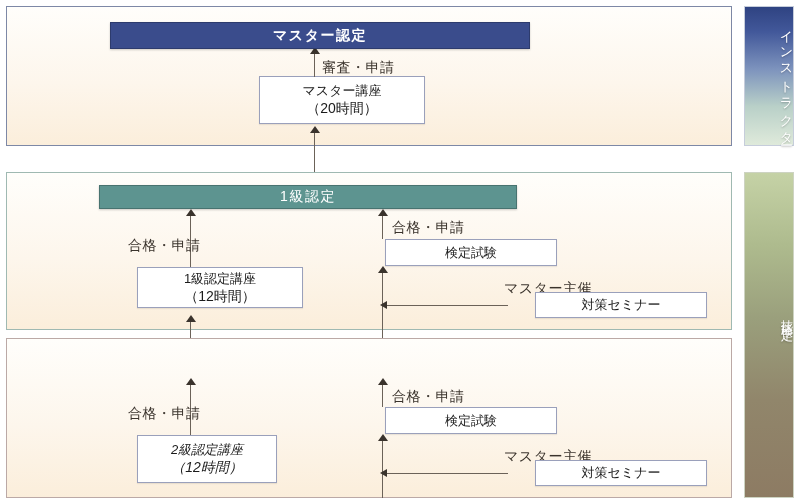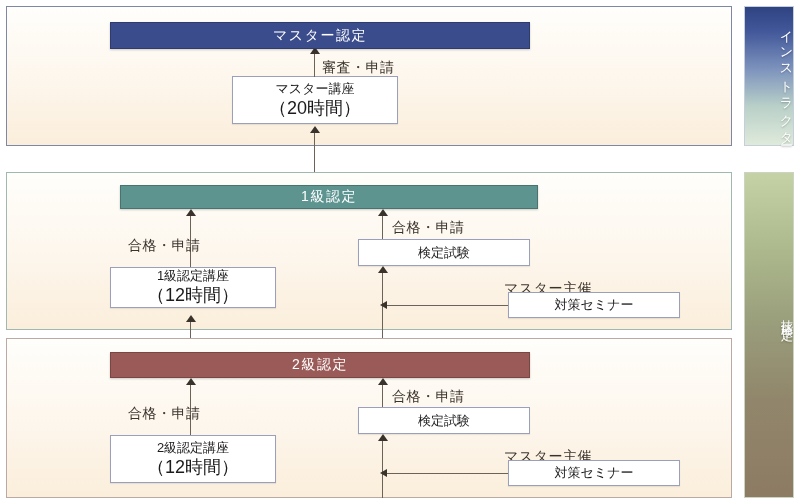--- a/index.html
+++ b/index.html
@@ -75,41 +75,42 @@
     box-sizing: border-box;
     display: flex;
     align-items: center;
     justify-content: center;
     color: #ffffff;
     font-size: 14px;
     letter-spacing: 1.5px;
     border: 1px solid rgba(0,0,0,.22);
     box-shadow: 0 1px 2px rgba(0,0,0,.2);
   }
-  .bar-master { background: #3a4c8c; }
+  .bar-master { background: #3a4c8c; font-weight: bold; }
   .bar-g1     { background: #5d9490; }
   .bar-g2     { background: #9a5b58; }
 
   
   .node {
     position: absolute;
     box-sizing: border-box;
     background: #ffffff;
     border: 1px solid #9aa0bb;
     display: flex;
     flex-direction: column;
     align-items: center;
     justify-content: center;
     color: #1b1b1b;
     font-size: 13px;
     line-height: 1.32;
     text-align: center;
     box-shadow: 0 1px 1px rgba(0,0,0,.07);
-  }
-  .node .l2 { font-size: 18px; }
+    margin-left: 27px;
+  }
+  .node .l2 { font-size: 14px; }
 
   
   .vline {
     position: absolute;
     width: 1px;
     background: #6b6258;
   }
   .hline {
     position: absolute;
     height: 1px;
@@ -167,21 +168,21 @@
   <div class="vline" style="left:314px; top:52px; width:1px; height:25px;"></div>
   <div class="arrow-up" style="left:310px; top:47px;"></div>
   <div class="edge-label" style="left:322px; top:59px;">審査・申請</div>
 
   <div class="tier-bar bar-master" style="left:110px; top:22px; width:420px; height:27px;">
     <span>マスター認定</span>
   </div>
 
   <div class="panel grade1" style="left:6px; top:172px; width:726px; height:158px;"></div>
 
-  <div class="tier-bar bar-g1" style="left:120px; top:185px; width:418px; height:24px;">
+  <div class="tier-bar bar-g1" style="left:99px; top:185px; width:418px; height:24px;">
     <span>1級認定</span>
   </div>
 
   <div class="vline" style="left:190px; top:214px; width:1px; height:53px;"></div>
   <div class="arrow-up" style="left:186px; top:209px;"></div>
   <div class="edge-label" style="left:128px; top:237px;">合格・申請</div>
 
   <div class="node" style="left:110px; top:267px; width:166px; height:41px;">
     <span>1級認定講座</span>
     <span class="l2">（12時間）</span>
@@ -204,29 +205,26 @@
   <div class="hline" style="left:384px; top:305px; width:124px; height:1px;"></div>
   <div class="arrow-left" style="left:380px; top:301px;"></div>
   <div class="edge-label" style="left:504px; top:280px;">マスター主催</div>
 
   <div class="node" style="left:508px; top:292px; width:172px; height:26px;">
     <span>対策セミナー</span>
   </div>
 
   <div class="panel grade2" style="left:6px; top:338px; width:726px; height:160px;"></div>
 
-  <div class="tier-bar bar-g2" style="left:110px; top:352px; width:420px; height:26px;">
-    <span>2級認定</span>
-  </div>
 
   <div class="vline" style="left:190px; top:383px; width:1px; height:52px;"></div>
   <div class="arrow-up" style="left:186px; top:378px;"></div>
   <div class="edge-label" style="left:128px; top:405px;">合格・申請</div>
 
-  <div class="node" style="left:110px; top:435px; width:166px; height:48px;">
+  <div class="node" style="left:110px; top:435px; width:140px; height:48px;font-style:italic;">
     <span>2級認定講座</span>
     <span class="l2">（12時間）</span>
   </div>
 
   <div class="vline" style="left:382px; top:383px; width:1px; height:24px;"></div>
   <div class="arrow-up" style="left:378px; top:378px;"></div>
   <div class="edge-label" style="left:392px; top:388px;">合格・申請</div>
 
   <div class="node" style="left:358px; top:407px; width:172px; height:27px;">
     <span>検定試験</span>

